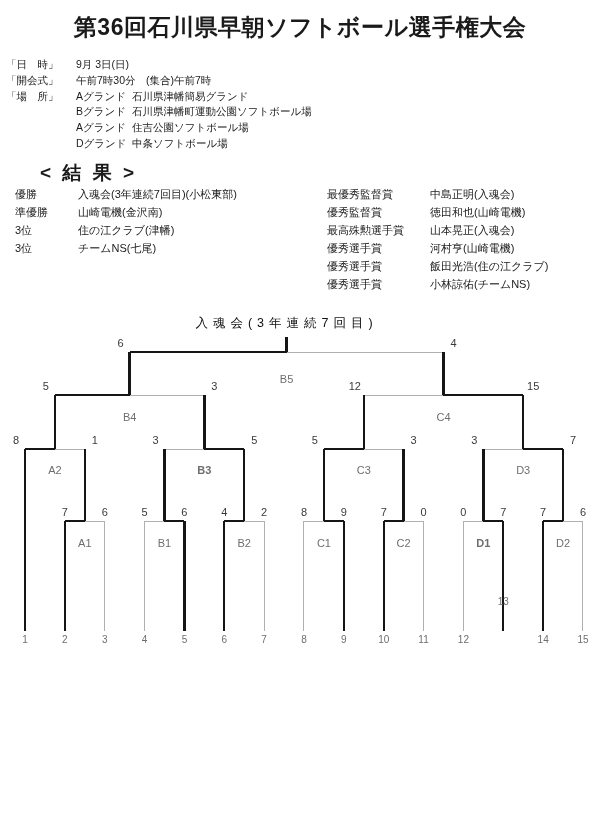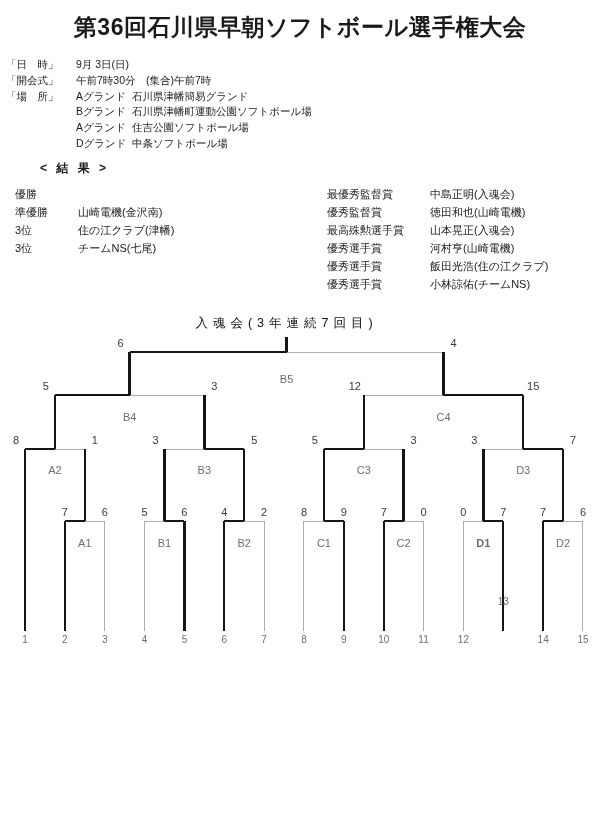--- a/index.html
+++ b/index.html
@@ -3,21 +3,21 @@
 <meta charset="utf-8">
 <style>
   html,body{margin:0;padding:0}
   body{
     width:600px;height:814px;background:#ffffff;position:relative;overflow:hidden;
     font-family:"Liberation Sans","DejaVu Sans",sans-serif;color:#1a1a1a;
   }
   .abs{position:absolute}
   .title{top:12px;left:0;width:600px;text-align:center;font-size:23px;font-weight:bold;letter-spacing:0.5px;white-space:nowrap}
   .info-row span{position:absolute;font-size:10.5px;white-space:nowrap}
-  .results-heading{font-size:12px;font-weight:bold;letter-spacing:3px;white-space:nowrap}
+  .results-heading{font-size:19px;font-weight:bold;letter-spacing:3px;white-space:nowrap}
   .res-row span,.award-row span{position:absolute;font-size:11px;white-space:nowrap}
   .champion-label{text-align:center;font-size:12.5px;letter-spacing:5px;white-space:nowrap;color:#111}
   .match-label{position:absolute;width:44px;text-align:center;font-size:11px;color:#6e6e6e}
   .score{position:absolute;width:26px;text-align:center;font-size:11px;color:#3a3a3a}
   .team-no{position:absolute;width:26px;text-align:center;font-size:10px;color:#6e6e6e}
   svg line.thin{stroke:#b0b0b0;stroke-width:1}
   svg line.thick{stroke:#151515;stroke-width:2.4}
 </style>
 </head>
 <body>
@@ -50,20 +50,21 @@
     <div class="abs info-row" style="top: 137px; left: 0px; width: 552px; height: 14px;">
       <span style="left: 6px;"></span>
       <span style="left: 76px;">Dグランド</span>
       <span style="left: 132px;">中条ソフトボール場</span>
     </div>
   </div>
 <div class="abs results-heading" style="top:160px;left:40px">&lt; 結 果 &gt;</div>
 <div class="abs" id="standings" style="top:0;left:0">
     <div class="abs res-row" style="top: 187px; left: 0px; width: 320px; height: 14px;">
       <span style="left:15px">優勝</span>
+      <span style="left:78px">入魂会(3年連続7回目)(小松東部)</span>
     </div>
     <div class="abs res-row" style="top: 205px; left: 0px; width: 320px; height: 14px;">
       <span style="left:15px">準優勝</span>
       <span style="left:78px">山崎電機(金沢南)</span>
     </div>
     <div class="abs res-row" style="top: 223px; left: 0px; width: 320px; height: 14px;">
       <span style="left:15px">3位</span>
       <span style="left:78px">住の江クラブ(津幡)</span>
     </div>
     <div class="abs res-row" style="top: 241px; left: 0px; width: 320px; height: 14px;">
@@ -176,21 +177,21 @@
     <div class="score" style="left: 410.57px; top: 506px;">0</div>
     <div class="match-label" style="left: 461.356px; top: 537px; font-weight: bold;">D1</div>
     <div class="score" style="left: 450.427px; top: 506px;">0</div>
     <div class="score" style="left: 490.284px; top: 506px;">7</div>
     <div class="match-label" style="left: 541.069px; top: 537px;">D2</div>
     <div class="score" style="left: 530.141px; top: 506px;">7</div>
     <div class="score" style="left: 569.998px; top: 506px;">6</div>
     <div class="match-label" style="left: 32.8927px; top: 464px;">A2</div>
     <div class="score" style="left: 3px; top: 434px;">8</div>
     <div class="score" style="left: 81.7855px; top: 434px;">1</div>
-    <div class="match-label" style="left: 182.357px; top: 464px;">B3</div>
+    <div class="match-label" style="left: 182.357px; top: 464px; font-weight: bold;">B3</div>
     <div class="score" style="left: 142.5px; top: 434px;">3</div>
     <div class="score" style="left: 241.214px; top: 434px;">5</div>
     <div class="match-label" style="left: 341.784px; top: 464px;">C3</div>
     <div class="score" style="left: 301.928px; top: 434px;">5</div>
     <div class="score" style="left: 400.641px; top: 434px;">3</div>
     <div class="match-label" style="left: 501.212px; top: 464px;">D3</div>
     <div class="score" style="left: 461.356px; top: 434px;">3</div>
     <div class="score" style="left: 560.069px; top: 434px;">7</div>
     <div class="match-label" style="left: 107.625px; top: 411px;">B4</div>
     <div class="score" style="left: 32.8927px; top: 380px;">5</div>

